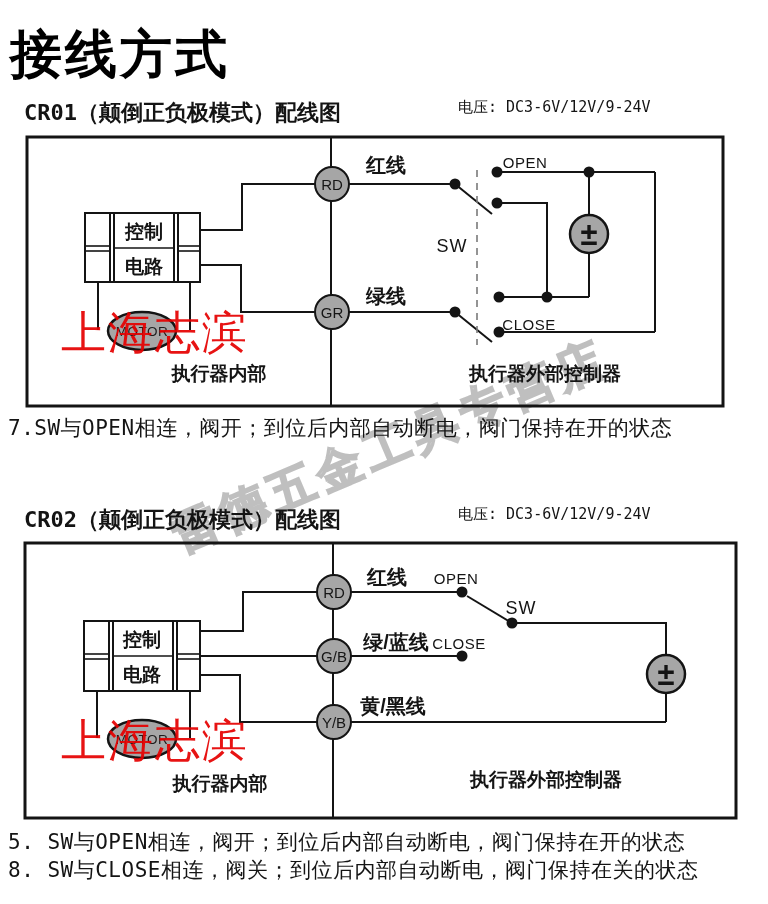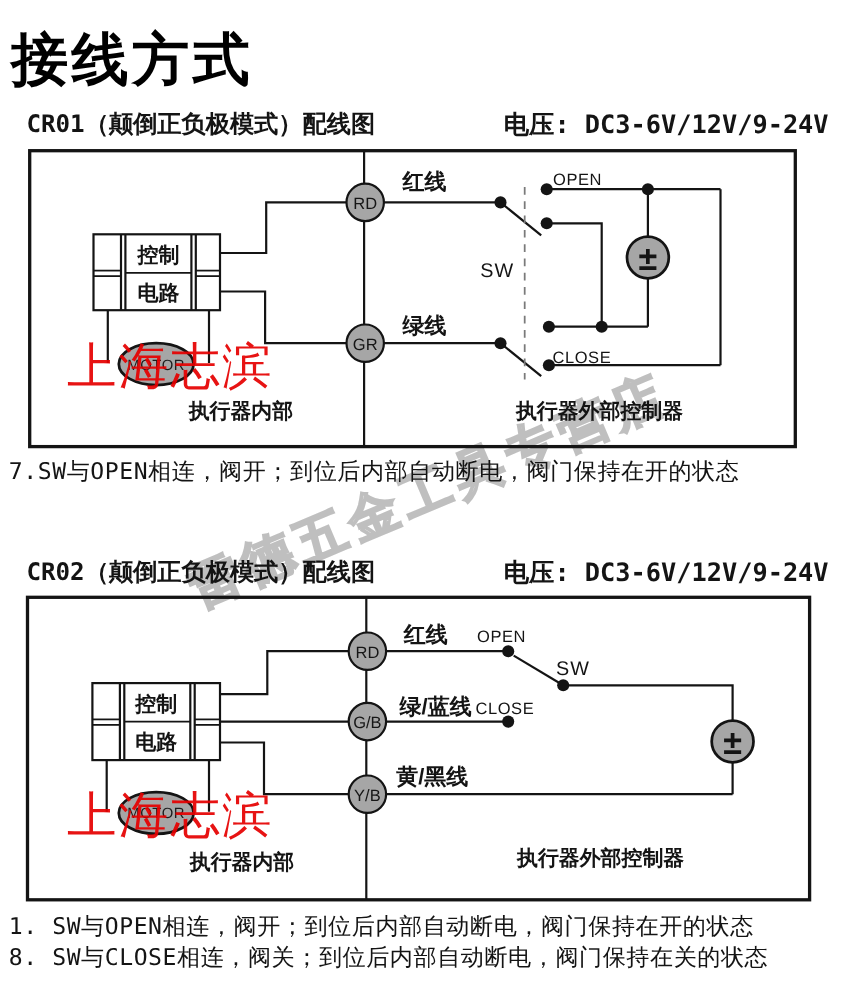--- a/index.html
+++ b/index.html
@@ -12,21 +12,21 @@
   html,body{width:768px;height:904px;overflow:hidden;background:#ffffff;
     font-family:"Liberation Sans",sans-serif;color:var(--ink)}
   .page{position:relative;width:768px;height:904px;background:#fff}
 
   .title{position:absolute;left:10px;top:20px;font-size:52px;font-weight:900;
     letter-spacing:3px;color:#000}
 
   .hrow{position:absolute;left:16px;width:768px;height:30px}
   .hd{position:absolute;left:8px;font-size:22px;font-weight:700;white-space:nowrap;
     font-family:"DejaVu Sans Mono","Liberation Sans",sans-serif}
-  .volt{position:absolute;left:442px;font-size:23px;font-weight:700;white-space:nowrap;
+  .volt{position:absolute;left:442px;font-size:15px;font-weight:400;white-space:nowrap;
     font-family:"DejaVu Sans Mono","Liberation Sans",sans-serif}
 
   .notes{position:absolute;left:8px;width:752px;font-size:21px;line-height:28px;
     font-weight:500;letter-spacing:.5px;white-space:nowrap;
     font-family:"DejaVu Sans Mono","Liberation Sans",sans-serif}
 
   .layer{position:absolute;left:0;top:0}
 
   
   .wm-store{position:absolute;left:390px;top:447px;transform:translate(-50%,-50%) rotate(-23deg);
@@ -73,21 +73,21 @@
   <div class="hrow txt" style="top:505px">
     <span class="hd">CR02（颠倒正负极模式）配线图</span>
     <span class="volt">电压: DC3-6V/12V/9-24V</span>
   </div>
 
   <div class="notes txt" style="top:414px">
     <div>7.SW与OPEN相连，阀开；到位后内部自动断电，阀门保持在开的状态</div>
   </div>
 
   <div class="notes txt" style="top:828px">
-    <div>1. SW与OPEN相连，阀开；到位后内部自动断电，阀门保持在开的状态</div>
+    <div>5. SW与OPEN相连，阀开；到位后内部自动断电，阀门保持在开的状态</div>
     <div>8. SW与CLOSE相连，阀关；到位后内部自动断电，阀门保持在关的状态</div>
   </div>
 
   <svg class="layer" width="768" height="904" viewBox="0 0 768 904">
 
     <g>
       <rect class="frame" x="27" y="137" width="696" height="269"></rect>
       <line class="w2" x1="331" y1="137" x2="331" y2="406"></line>
 
       <g>

